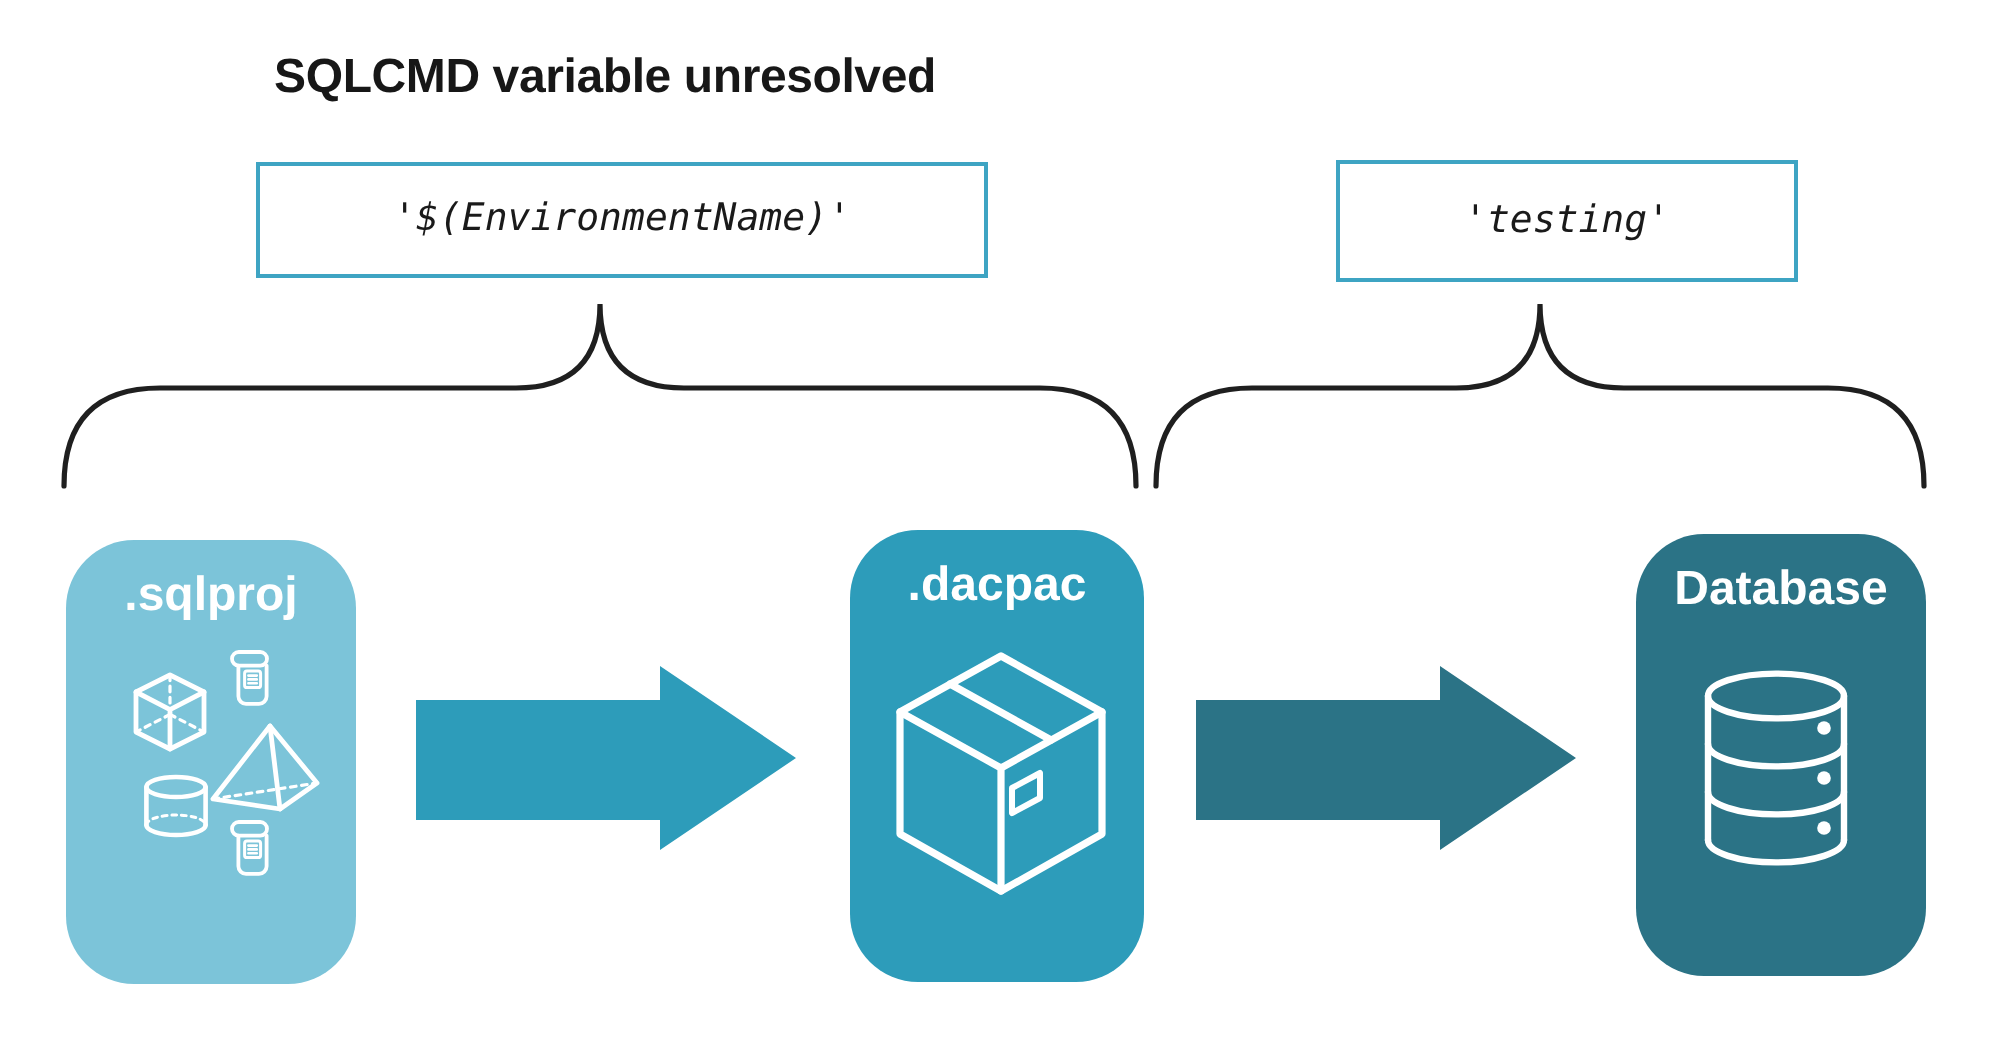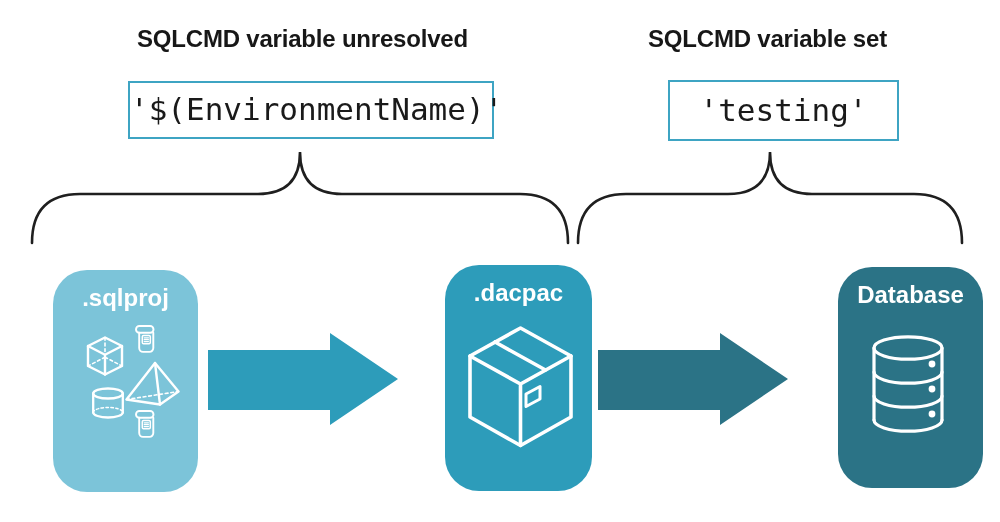--- a/index.html
+++ b/index.html
@@ -9,27 +9,27 @@
   }
   .heading{
     position:absolute;font-weight:700;font-size:24px;color:#171717;
     text-align:center;letter-spacing:-0.2px;
   }
   #heading-unresolved{left:55px;top:25px;width:495px;}
   #heading-set{left:570px;top:25px;width:395px;}
   .code-box{
     position:absolute;border:2.5px solid #3ea4c3;background:#ffffff;
     font-family:"DejaVu Sans Mono","Liberation Mono",monospace;
-    font-size:31px;color:#1a1a1a;text-align:center;box-sizing:border-box;
+    font-size:19px;color:#1a1a1a;text-align:center;box-sizing:border-box;font-style:italic;
   }
   #code-box-left{left:128px;top:81px;width:366px;height:58px;line-height:53px;}
   #code-box-right{left:668px;top:80px;width:231px;height:61px;line-height:56px;}
   #overlay{position:absolute;left:0;top:0;width:1000px;height:522px;pointer-events:none;}
   .stage{
-    position:absolute;border-radius:34px;color:#fff;margin-left:20px;
+    position:absolute;border-radius:34px;color:#fff;
   }
   #stage-sqlproj{left:33px;top:270px;width:145px;height:222px;background:#7cc4d9;}
   #stage-dacpac{left:425px;top:265px;width:147px;height:226px;background:#2d9cba;}
   #stage-database{left:818px;top:267px;width:145px;height:221px;background:#2b7386;}
   .stage-title{
     position:absolute;left:0;top:14px;width:100%;text-align:center;
     font-weight:700;font-size:24px;color:#ffffff;
   }
   .stage-icon{position:absolute;}
   .arrow-label{
@@ -38,21 +38,20 @@
   #label-build{left:220px;top:352px;width:135px;height:56px;line-height:56px;}
   #label-deploy{left:604px;top:352px;width:135px;height:56px;line-height:56px;}
   svg{display:block;}
 </style>
 </head>
 <body>
 
 <div id="canvas">
 
   <div id="heading-unresolved" class="heading">SQLCMD variable unresolved</div>
-  <div id="heading-set" class="heading">SQLCMD variable set</div>
 
   <div id="code-box-left" class="code-box">'$(EnvironmentName)'</div>
   <div id="code-box-right" class="code-box">'testing'</div>
 
   <svg id="overlay" viewBox="0 0 1000 522">
     <path d="M32,243 Q32,194 80,194 L258,194 Q300,194 300,152 Q300,194 342,194 L520,194 Q568,194 568,243" fill="none" stroke="#1f1f1f" stroke-width="2.6" stroke-linecap="round"></path>
     <path d="M578,243 Q578,194 626,194 L728,194 Q770,194 770,152 Q770,194 812,194 L914,194 Q962,194 962,243" fill="none" stroke="#1f1f1f" stroke-width="2.6" stroke-linecap="round"></path>
     <polygon fill="#2d9cba" points="208,350 330,350 330,333 398,379 330,425 330,410 208,410"></polygon>
     <polygon fill="#2b7386" points="598,350 720,350 720,333 788,379 720,425 720,410 598,410"></polygon>
   </svg>

